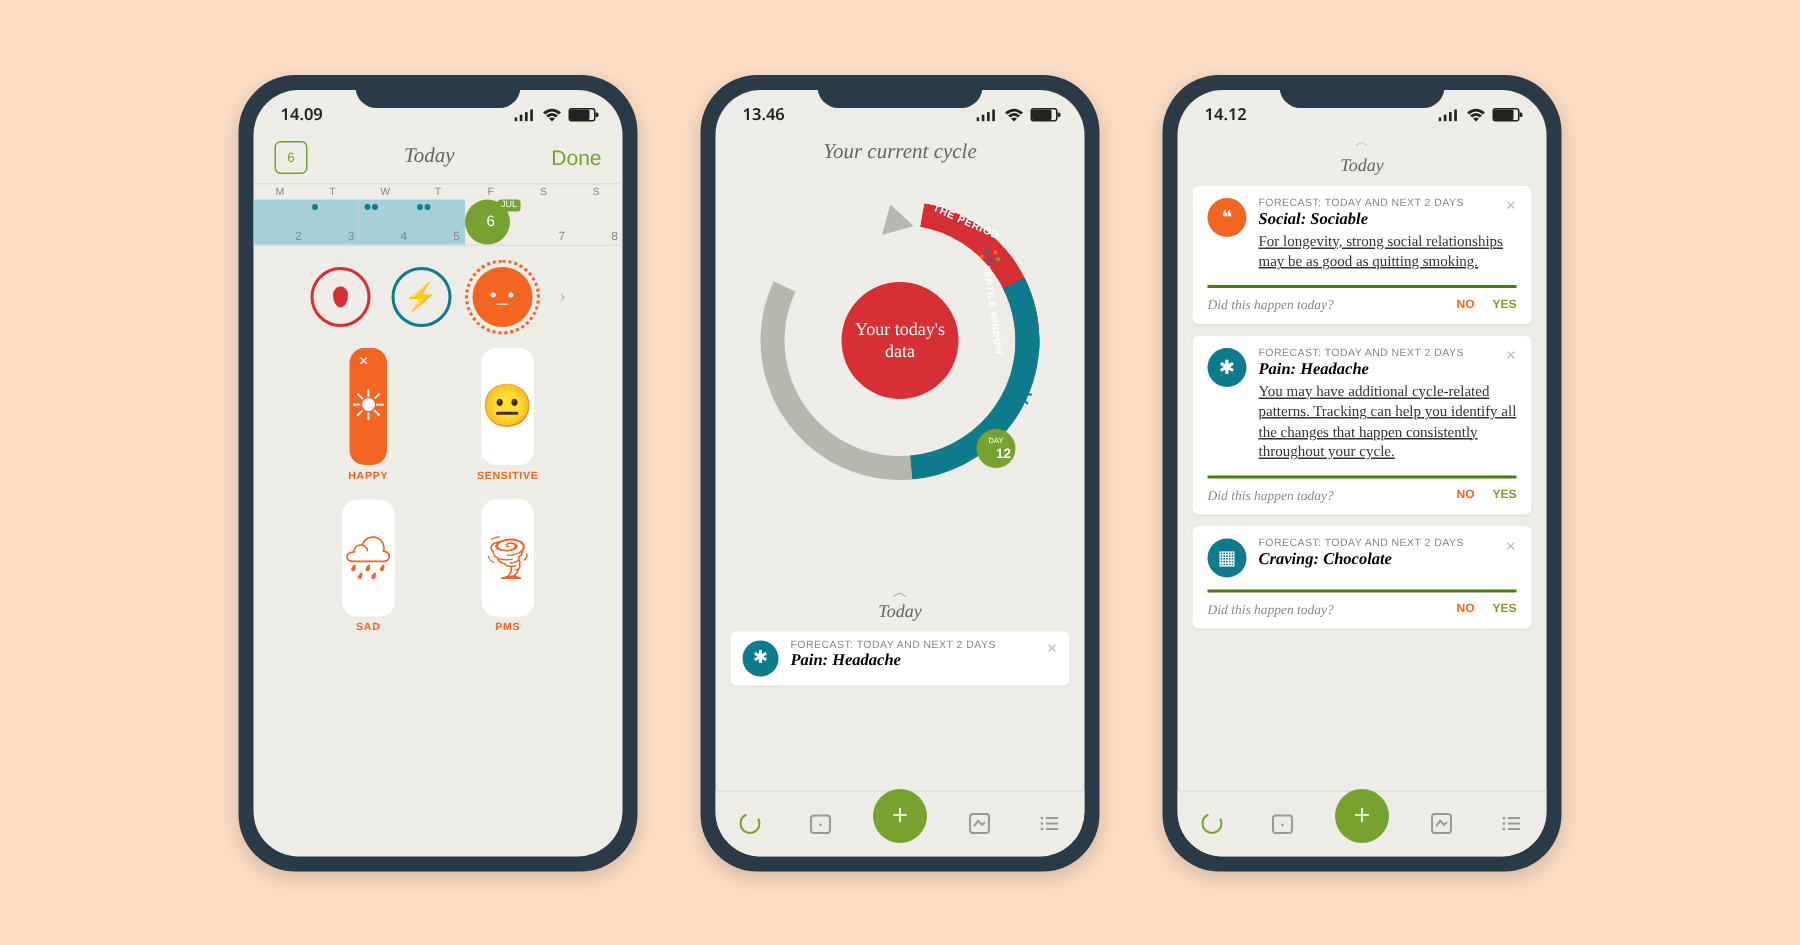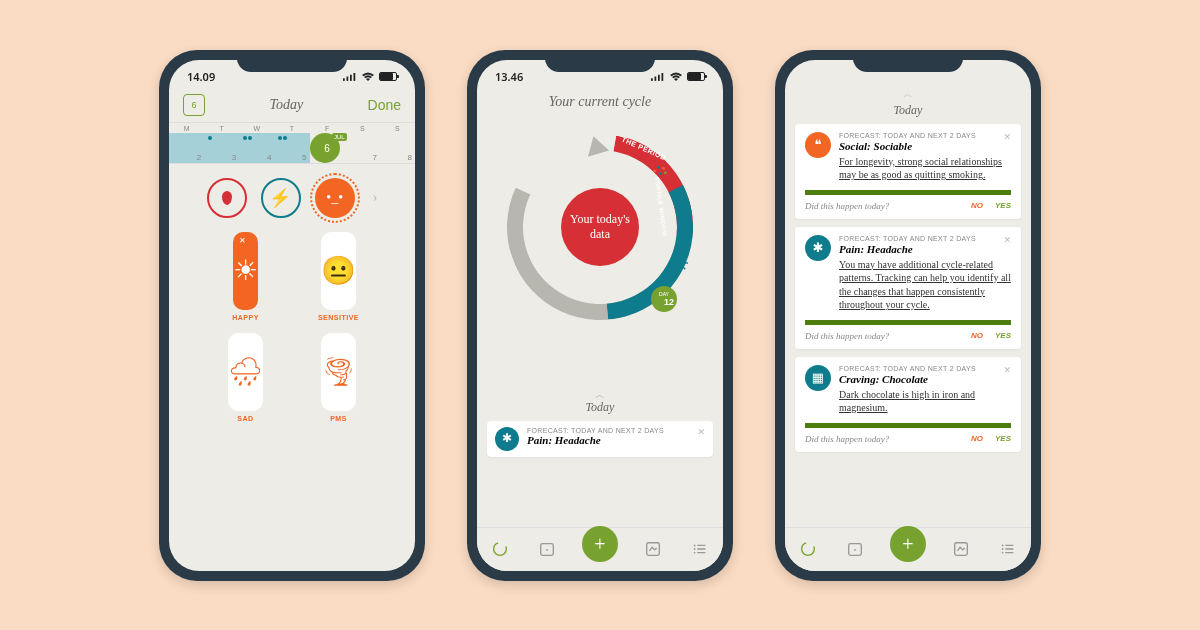--- a/index.html
+++ b/index.html
@@ -134,23 +134,23 @@
   .today3 { text-align:center; font-style:italic; color:#666; font-size:12px; padding:2px 0 6px;}
   .card3 { background:#fff; border-radius:4px; margin-bottom:8px; padding:8px 10px; position:relative; box-shadow:0 1px 2px rgba(0,0,0,0.05);}
   .card3-top { display:flex; gap:8px;}
   .c3-icon { width:26px; height:26px; border-radius:50%; flex-shrink:0; display:flex; align-items:center; justify-content:center; color:#fff; font-size:13px;}
   .c3-icon.orange { background:#f26522;}
   .c3-icon.teal { background:#0e7c8c;}
   .c3-text .sub { font-size:7px; color:#888; font-family:sans-serif; letter-spacing:0.3px;}
   .c3-text .main { font-size:11px; font-weight:bold; font-style:italic; margin:1px 0 3px;}
   .c3-text .body { font-size:10px; color:#333; line-height:1.35;text-decoration:underline;}
   .c3-x { position:absolute; top:8px; right:10px; color:#bbb; font-size:9px;}
-  .c3-foot { display:flex; justify-content:space-between; align-items:center; border-top:5px solid #4d7c0f; margin-top:8px; padding-top:6px;}
+  .c3-foot { display:flex; justify-content:space-between; align-items:center; border-top:2px solid #4d7c0f; margin-top:8px; padding-top:6px;}
   .c3-q { font-size:9px; font-style:italic; color:#888;}
-  .c3-ans { display:flex; gap:12px; font-size:8px; font-family:sans-serif; font-weight:bold;font-style:italic;}
+  .c3-ans { display:flex; gap:12px; font-size:8px; font-family:sans-serif; font-weight:bold;}
   .c3-ans .no{color:#f26522;} .c3-ans .yes{color:#78a22f;}
   .chev-up3{ text-align:center; color:#bbb; font-size:9px;}
 </style>
 </head>
 <body>
 
 <div class="phone">
   <div class="notch"></div>
   <div class="screen">
     <div class="status-bar">
@@ -345,20 +345,37 @@
             <circle cx="4" cy="14" r="1" fill="currentColor"></circle>
           </svg>
         </div>
     </div>
   </div>
 </div>
 
 <div class="phone">
   <div class="notch"></div>
   <div class="screen">
+    <div class="status-bar">
+      <span>14.12</span>
+      <div class="status-icons">
+        <svg class="signal" viewBox="0 0 16 10">
+            <rect x="0" y="7" width="2" height="3" fill="#222"></rect>
+            <rect x="4" y="5" width="2" height="5" fill="#222"></rect>
+            <rect x="8" y="3" width="2" height="7" fill="#222"></rect>
+            <rect x="12" y="1" width="2" height="9" fill="#222"></rect>
+          </svg>
+        <svg class="wifi" viewBox="0 0 14 10">
+            <path d="M7 9 L5 7 Q7 5.5 9 7 Z M3 5 Q7 1.5 11 5 L9.5 6.3 Q7 4 4.5 6.3 Z M1 3 Q7 -2 13 3 L11.5 4.3 Q7 0.5 2.5 4.3 Z" fill="#222"></path>
+          </svg>
+        <div class="battery">
+            <div class="battery-fill"></div>
+          </div>
+      </div>
+    </div>
     <div class="screen3-body">
       <div class="chev-up3">︿</div>
       <div class="today3">Today</div>
 
       <div class="card3">
         <div class="card3-top">
           <div class="c3-icon orange">❝</div>
           <div class="c3-text">
             <div class="sub">FORECAST: TODAY AND NEXT 2 DAYS</div>
             <div class="main">Social: Sociable</div>
@@ -393,21 +410,20 @@
             </div>
         </div>
       </div>
 
       <div class="card3">
         <div class="card3-top">
           <div class="c3-icon teal">▦</div>
           <div class="c3-text">
             <div class="sub">FORECAST: TODAY AND NEXT 2 DAYS</div>
             <div class="main">Craving: Chocolate</div>
-            <div class="body">Dark chocolate is high in iron and magnesium.</div>
           </div>
         </div>
         <div class="c3-x">✕</div>
         <div class="c3-foot">
           <div class="c3-q">Did this happen today?</div>
           <div class="c3-ans">
               <span class="no">NO</span>
               <span class="yes">YES</span>
             </div>
         </div>

